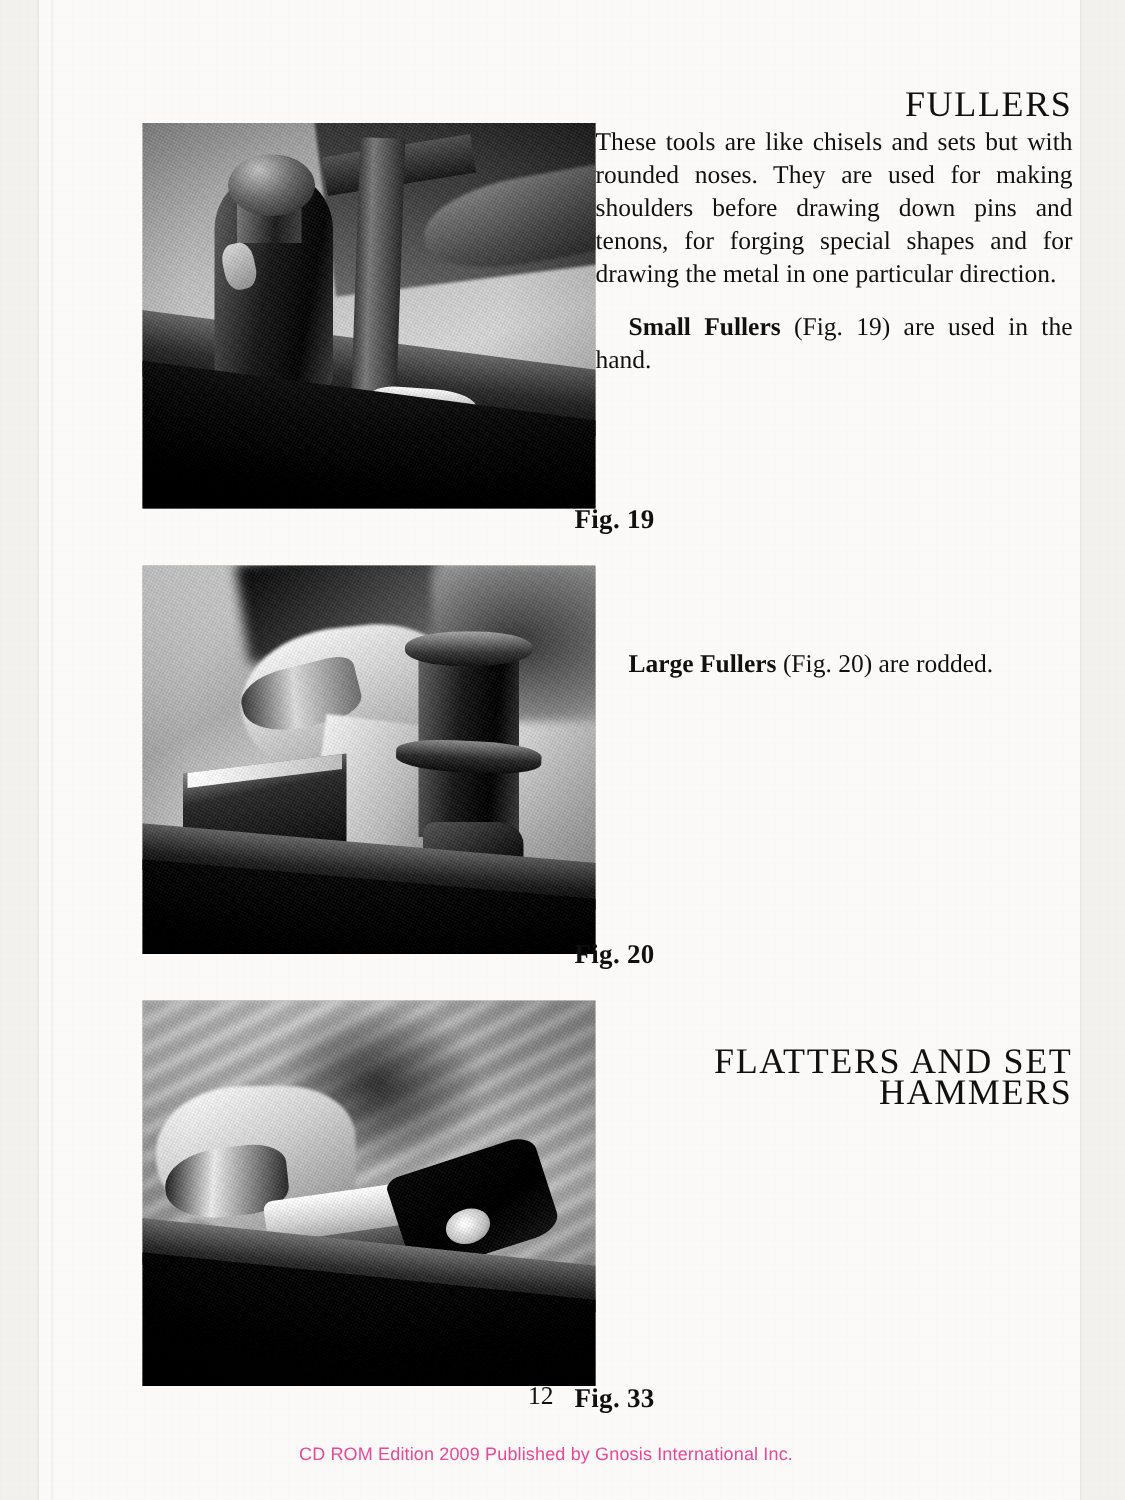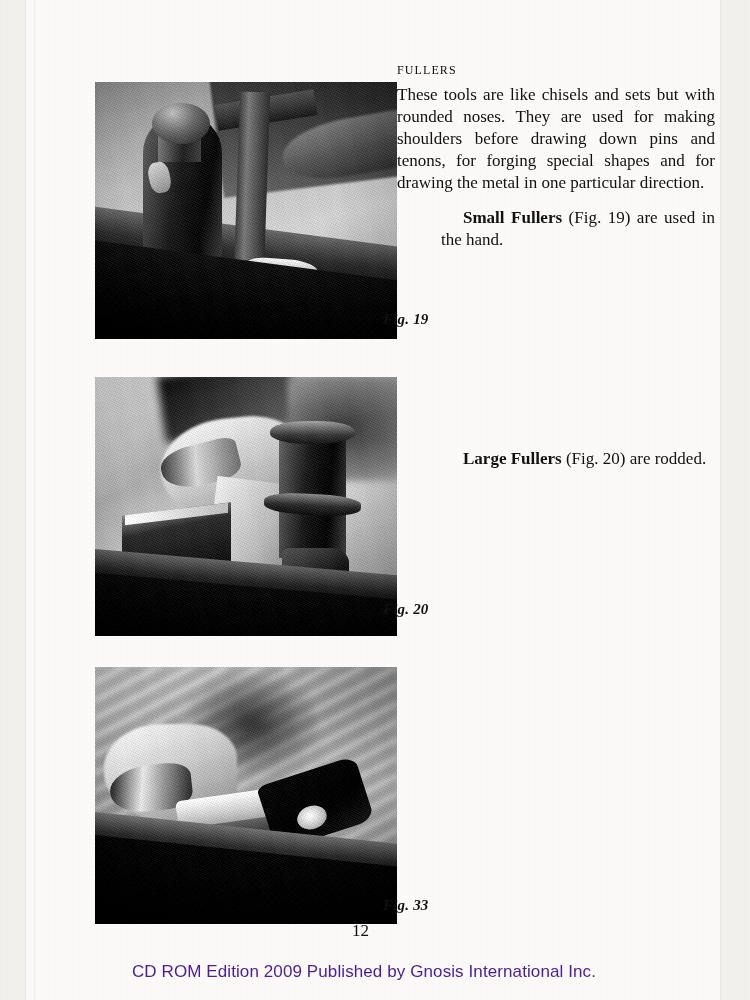--- a/index.html
+++ b/index.html
@@ -280,49 +280,49 @@
     left: -6%; top: 70%; width: 118%; height: 2.5%;
     background: linear-gradient(90deg, #efede7 0%, #b5b3ad 45%, #6e6c68 100%);
     transform: rotate(6deg);
     opacity: .9;
   }
 
   
   .text-col { position: absolute; left: 397px; width: 318px; }
 
   .sect-heading {
-    text-align: left;
-    font-size: 12px;
+    text-align: right;
+    font-size: 24px;
     letter-spacing: 1.1px;
     line-height: 21px;
     margin: 0 0 3px 0;
     font-weight: normal;
   }
 
   .body-par {
     font-size: 17px;
     line-height: 22px;
     text-align: justify;
     text-justify: inter-word;
     margin: 0;
   }
   .body-par + .body-par { margin-top: 13px; }
-  .body-par.indent { text-indent: 22px; margin-left: 44px; }
+  .body-par.indent { text-indent: 22px; }
   .lead { font-weight: bold; }
 
   .fig-caption {
     position: absolute;
-    font-size: 15px;
-    font-style: italic;
+    font-size: 18px;
     font-weight: bold;
     letter-spacing: .2px;
+    margin-top: 25px;
   }
 
   #block-fullers   { top: 60px; }
-  #block-largefull { top: 448px; }
+  #block-largefull { top: 432px; }
   #block-flatters  { top: 698px; }
 
   #caption-fig19 { left: 383px; top: 311px; }
   #caption-fig20 { left: 383px; top: 601px; }
   #caption-fig21 { left: 383px; top: 897px; }
 
   .page-number {
     position: absolute;
     left: 352px;
     top: 921px;
@@ -330,22 +330,22 @@
     text-align: right;
   }
 
   .footer-line {
     position: absolute;
     left: 0;
     top: 962px;
     width: 728px;
     text-align: center;
     font-family: "Liberation Sans", "DejaVu Sans", sans-serif;
-    font-size: 17px;
-    color: #4c1d95;
+    font-size: 12px;
+    color: #ec4899;
     letter-spacing: .1px;
   }
 </style>
 </head>
 <body>
 
 <div class="scan-bg"></div>
 <div class="page-sheet"></div>
 
 <figure class="photo" id="photo-fig19">
@@ -405,20 +405,21 @@
   <h2 class="sect-heading">FULLERS</h2>
   <p class="body-par">These tools are like chisels and sets but with rounded noses. They are used for making shoulders before drawing down pins and tenons, for forging special shapes and for drawing the metal in one particular direction.</p>
   <p class="body-par indent"><span class="lead">Small Fullers</span><span> (Fig. 19) are used in the hand.</span></p>
 </section>
 
 <section class="text-col" id="block-largefull">
   <p class="body-par indent"><span class="lead">Large Fullers</span><span> (Fig. 20) are rodded.</span></p>
 </section>
 
 <section class="text-col" id="block-flatters">
+  <h2 class="sect-heading"><span>FLATTERS AND SET</span><br><span>HAMMERS</span></h2>
 </section>
 
 <div class="fig-caption" id="caption-fig19">Fig. 19</div>
 <div class="fig-caption" id="caption-fig20">Fig. 20</div>
 <div class="fig-caption" id="caption-fig21">Fig. 33</div>
 
 <div class="page-number">12</div>
 
 <div class="footer-line">CD ROM Edition 2009 Published by Gnosis International Inc.</div>
 

